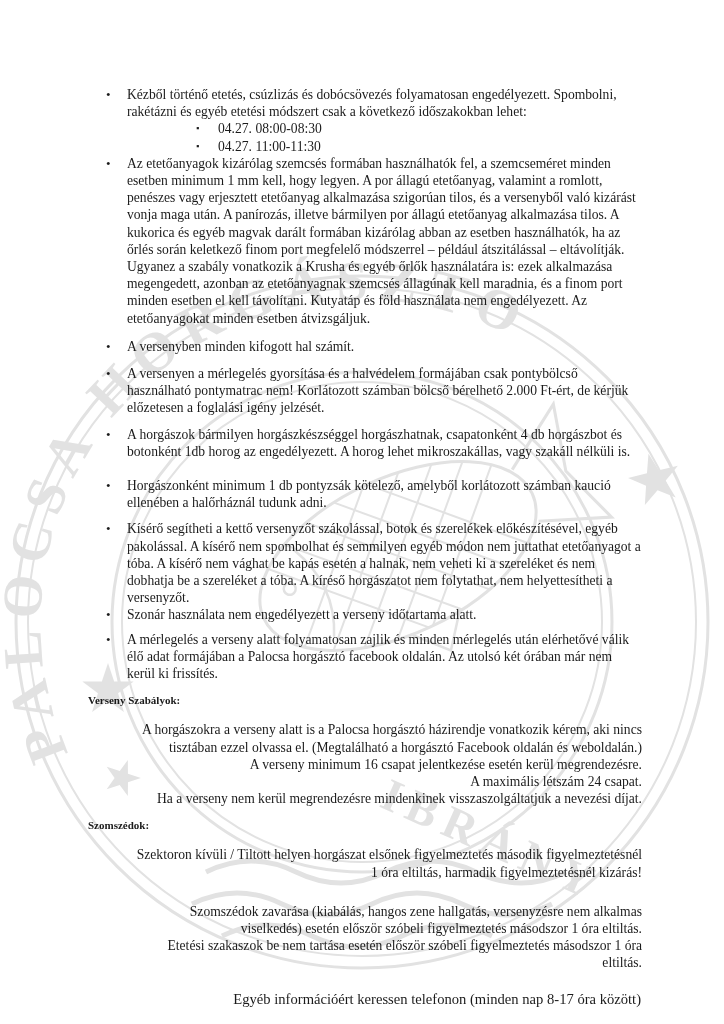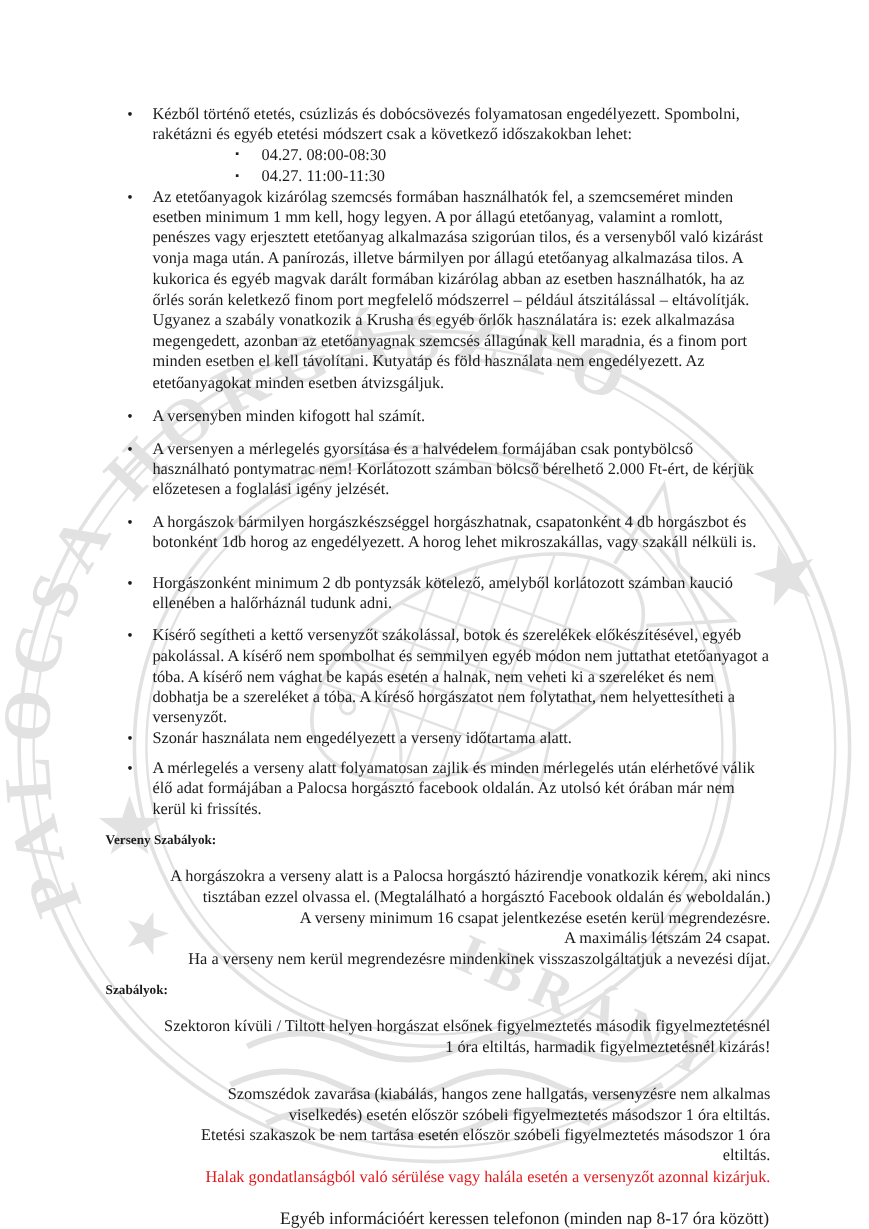--- a/index.html
+++ b/index.html
@@ -107,46 +107,45 @@
     <div class="li" style="margin-bottom: 9px;">
       <span class="mk1">•</span>
       <div class="ct"><span class="">A versenyen a mérlegelés gyorsítása és a halvédelem formájában </span><span class="b">csak pontybölcső használható pontymatrac nem! Korlátozott számban bölcső bérelhető 2.000 Ft-ért, de kérjük előzetesen a foglalási igény jelzését.</span></div>
     </div>
     <div class="li" style="margin-bottom: 17px;">
       <span class="mk1">•</span>
       <div class="ct"><span class="">A horgászok bármilyen horgászkészséggel horgászhatnak, csapatonként 4 db horgászbot és botonként 1db horog az engedélyezett. A horog lehet mikroszakállas, vagy szakáll nélküli is.</span></div>
     </div>
     <div class="li" style="margin-bottom: 9px;">
       <span class="mk1">•</span>
-      <div class="ct"><span class="b">Horgászonként minimum 2 db pontyzsák kötelező</span><span class="">, amelyből korlátozott számban kaució ellenében a halőrháznál tudunk adni.</span></div>
+      <div class="ct"><span class="b">Horgászonként minimum 1 db pontyzsák kötelező</span><span class="">, amelyből korlátozott számban kaució ellenében a halőrháznál tudunk adni.</span></div>
     </div>
     <div class="li" style="margin-bottom: 0px;">
       <span class="mk1">•</span>
       <div class="ct"><span class="">Kísérő segítheti a kettő versenyzőt szákolással, botok és szerelékek előkészítésével, egyéb pakolással. A kísérő nem spombolhat és semmilyen egyéb módon nem juttathat etetőanyagot a tóba. A kísérő nem vághat be kapás esetén a halnak, nem veheti ki a szereléket és nem dobhatja be a szereléket a tóba. A kíréső horgászatot nem folytathat, nem helyettesítheti a versenyzőt.</span></div>
     </div>
     <div class="li" style="margin-bottom: 7px;">
       <span class="mk1">•</span>
       <div class="ct"><span class="">Szonár használata nem engedélyezett a verseny időtartama alatt.</span></div>
     </div>
     <div class="li" style="margin-bottom: 2px;">
       <span class="mk1">•</span>
       <div class="ct"><span class="b">A mérlegelés a verseny alatt folyamatosan zajlik</span><span class=""> és minden mérlegelés után elérhetővé válik </span><span class="b">élő adat formájában a Palocsa horgásztó facebook oldalán</span><span class="">. Az utolsó két órában már nem kerül ki frissítés.</span></div>
     </div>
     <div class="heading"><span class="">Verseny Szabályok:</span></div>
     <div class="para" style="margin-bottom: 0px;">
       <div class="pline"><span class="b">A horgászokra a verseny alatt is a Palocsa horgásztó házirendje vonatkozik</span><span class=""> kérem, aki nincs tisztában ezzel olvassa el. (Megtalálható a horgásztó Facebook oldalán és weboldalán.)</span></div>
       <div class="pline"><span class="">A verseny </span><span class="b">minimum 16 csapat</span><span class=""> jelentkezése esetén kerül megrendezésre.</span></div>
       <div class="pline"><span class="">A maximális létszám 24 csapat.</span></div>
       <div class="pline"><span class="">Ha a verseny nem kerül megrendezésre mindenkinek visszaszolgáltatjuk a nevezési díjat.</span></div>
     </div>
-    <div class="heading"><span class="">Szabályok:</span></div>
+    <div class="heading"><span class="">Szomszédok:</span></div>
     <div class="para" style="margin-bottom: 0px;">
       <div class="pline"><span class="b">Szektoron kívüli / Tiltott helyen horgászat</span><span class=""> elsőnek figyelmeztetés második figyelmeztetésnél </span><span class="b">1 óra eltiltás,</span><span class=""> harmadik figyelmeztetésnél </span><span class="b">kizárás</span><span class="">!</span></div>
     </div>
     <div class="para" style="margin-bottom: 0px; margin-top: 22px;">
       <div class="pline"><span class="b">Szomszédok zavarása</span><span class=""> (kiabálás, hangos zene hallgatás, versenyzésre nem alkalmas viselkedés) esetén először </span><span class="b">szóbeli figyelmeztetés</span><span class=""> másodszor </span><span class="b">1 óra eltiltás.</span></div>
       <div class="pline"><span class="b">Etetési szakaszok be nem tartása</span><span class=""> esetén először </span><span class="b">szóbeli figyelmeztetés</span><span class=""> másodszor </span><span class="b">1 óra eltiltás.</span></div>
-      <div class="pline"><span class="b red">Halak gondatlanságból való sérülése vagy halála esetén a versenyzőt azonnal kizárjuk.</span></div>
     </div>
     <div class="footer" style="margin-top: 18px;">
       <div class="pline"><span class="">Egyéb információért keressen telefonon (minden nap 8-17 óra között)</span></div>
     </div>
   </div>
 
 </body></html>

